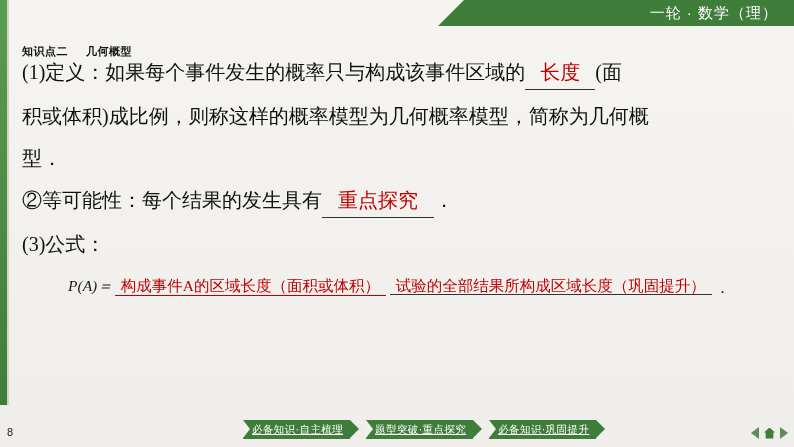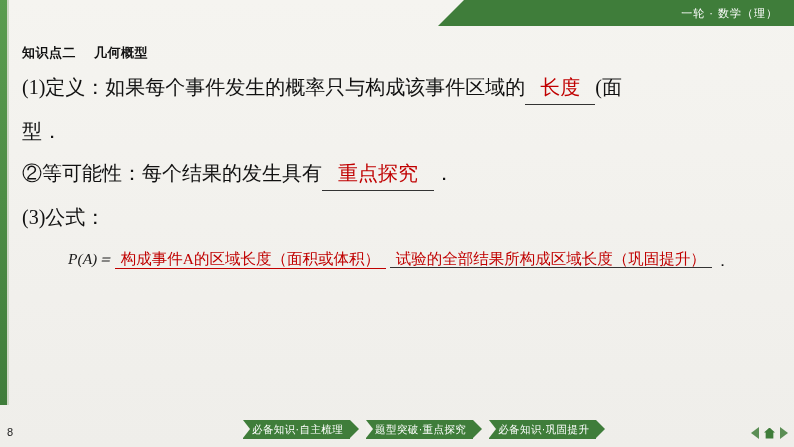--- a/index.html
+++ b/index.html
@@ -39,21 +39,21 @@
     left: -26px;
     top: 0;
     width: 0;
     height: 0;
     border-style: solid;
     border-width: 0 0 26px 26px;
     border-color: transparent transparent #3f7d3a transparent;
   }
   .header-title {
     color: #ffffff;
-    font-size: 11px;
+    font-size: 15px;
     letter-spacing: 1px;
     font-family: "Liberation Sans", sans-serif;
   }
   
   .left-accent {
     position: absolute;
     left: 0;
     top: 0;
     width: 7px;
     height: 405px;
@@ -72,24 +72,23 @@
   .content {
     position: absolute;
     left: 22px;
     top: 46px;
     right: 18px;
     font-size: 15.5px;
     color: #1a1a1a;
     line-height: 1.0;
   }
   .kp-title {
-    font-size: 13px;
+    font-size: 11px;
     font-weight: bold;
     letter-spacing: 0.5px;
-    margin-bottom: 13px;
     color: #111;
   }
   .kp-title .gap {
     display: inline-block;
     width: 18px;
   }
   .para {
     margin: 0 0 11px 0;
     line-height: 1.55;
     font-size: 20px;
@@ -173,20 +172,21 @@
     height: 19px;
     background: #3f7d3a;
     color: #fff;
     font-size: 10.5px;
     font-family: "Liberation Sans", sans-serif;
     display: flex;
     align-items: center;
     padding: 0 7px 0 9px;
     margin-right: 16px;
     letter-spacing: 0.4px;
+    text-decoration: underline;
   }
   .chip::after {
     content: "";
     position: absolute;
     right: -9px;
     top: 0;
     width: 0;
     height: 0;
     border-style: solid;
     border-width: 9.5px 0 9.5px 9px;
@@ -247,20 +247,21 @@
 
   <div class="content">
 
     <div class="kp-title">
       <span>知识点二</span><span class="gap"></span><span>几何概型</span>
     </div>
 
     <p class="para">
       <span>(1)定义：如果每个事件发生的概率只与构成该事件区域的</span><span class="blank">长度</span><span>(面</span>
     </p>
+    <p class="para">积或体积)成比例，则称这样的概率模型为几何概率模型，简称为几何概</p>
     <p class="para">型．</p>
 
 
     <p class="para">
       <span>②等可能性：每个结果的发生具有</span><span class="blank wide">重点探究</span><span>．</span>
     </p>
 
     <p class="para">(3)公式：</p>
 
     <div class="formula">

